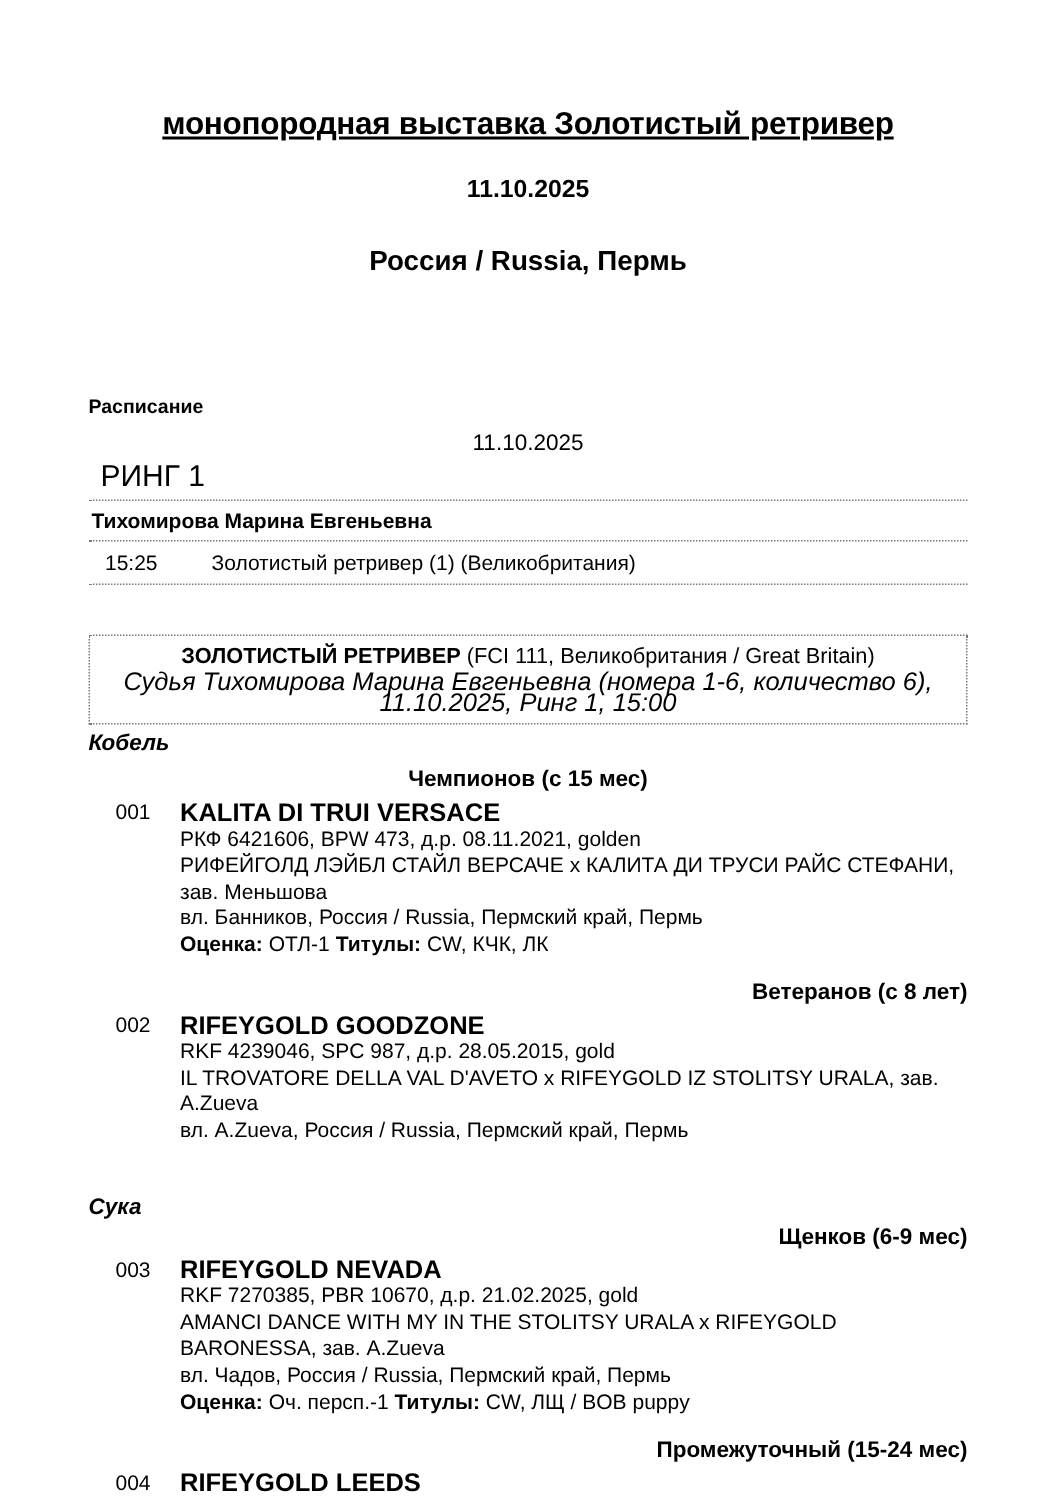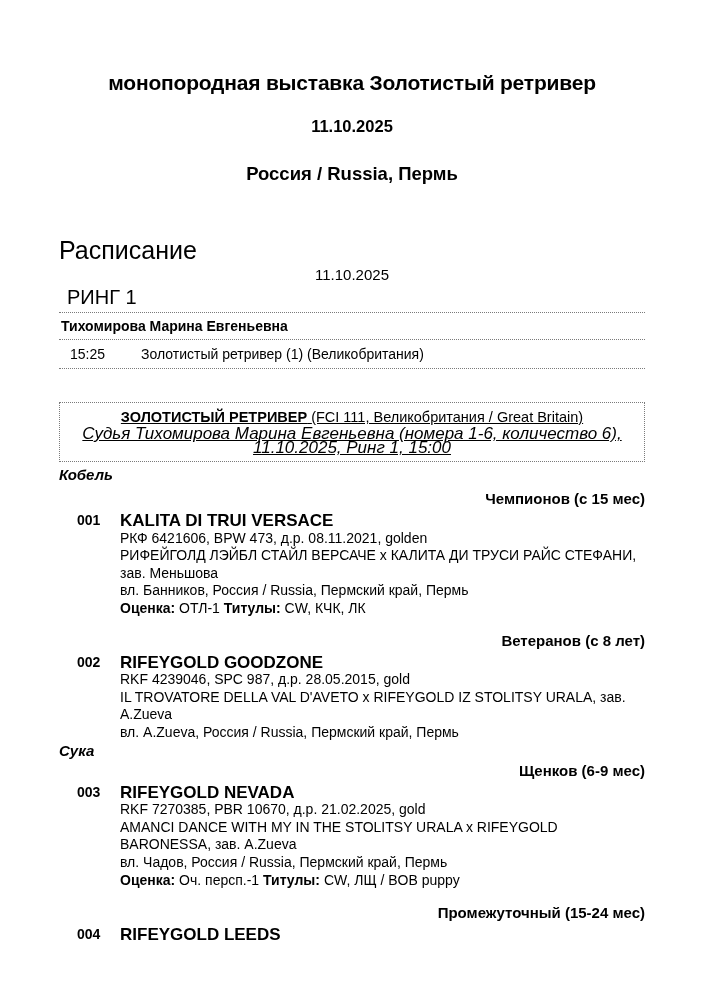--- a/index.html
+++ b/index.html
@@ -12,35 +12,36 @@
   }
   .doc { width: 704px; height: 1000px; padding: 0 59px; }
 
   .b { font-weight: bold; }
 
   .page-title {
     padding-top: 71px;
     font-size: 21px; font-weight: bold;
     text-align: center; line-height: 24px;
     letter-spacing: -0.2px;
+    text-decoration: underline;
   }
   .show-date {
     margin-top: 22px;
     font-size: 16.5px; font-weight: bold;
     text-align: center; line-height: 19px;
   }
   .show-location {
     margin-top: 27px;
     font-size: 18.5px; font-weight: bold;
     text-align: center; line-height: 22px;
   }
 
   .schedule-heading {
-    margin-top: 54px;
-    font-size: 25px; font-weight: normal;
+    margin-top: 75px;
+    font-size: 13px; font-weight: bold;
     line-height: 22px;
   }
   .schedule-date {
     margin-top: 5px;
     font-size: 15px; text-align: center; line-height: 18px;
   }
   .ring-label {
     margin-top: 4px; padding-left: 8px;
     font-size: 20px; line-height: 18px;
   }
@@ -57,45 +58,44 @@
     font-size: 14px; line-height: 17px;
   }
   .time-cell { width: 82px; padding-left: 11px; }
   .breed-cell { flex: 1; }
 
   .breed-box {
     margin-top: 33px;
     border: 1px dotted #7a7a7a;
     padding: 5px 10px 6px;
     text-align: center;
-    text-decoration: underline;
   }
   .breed-box-line1 { font-size: 14.5px; line-height: 18px; }
   .breed-box-line2 { font-size: 17px; font-style: italic; line-height: 14px; margin-top: 1px; }
 
   .sex-heading {
     font-size: 15px; font-weight: bold; font-style: italic;
     line-height: 17px;
   }
   .sex-male { margin-top: 4px; }
-  .sex-female { }
+  .sex-female { margin-top: 33px; }
 
   .class-heading {
     font-size: 15px; font-weight: bold;
     text-align: right; line-height: 18px;
   }
-  .ch-champion { margin-top: 7px; }
+  .ch-champion { margin-top: 7px; text-align: center; }
   .ch-veteran { margin-top: 14px; }
   .ch-puppy { margin-top: 3px; }
   .ch-intermediate { margin-top: 15px; }
 
   .entry { display: flex; margin-top: 4px; }
   .entry-num {
     width: 43px; margin-left: 18px;
-    font-size: 14px; font-weight: bold; line-height: 17.6px;
+    font-size: 14px; font-weight: normal; line-height: 17.6px;
     flex-shrink: 0;
   }
   .entry-body { flex: 1; font-size: 14px; line-height: 17.6px; }
   .entry-name { font-weight: bold; font-size: 17px; }
 </style>
 </head>
 <body>
 
 <div class="doc">
 

